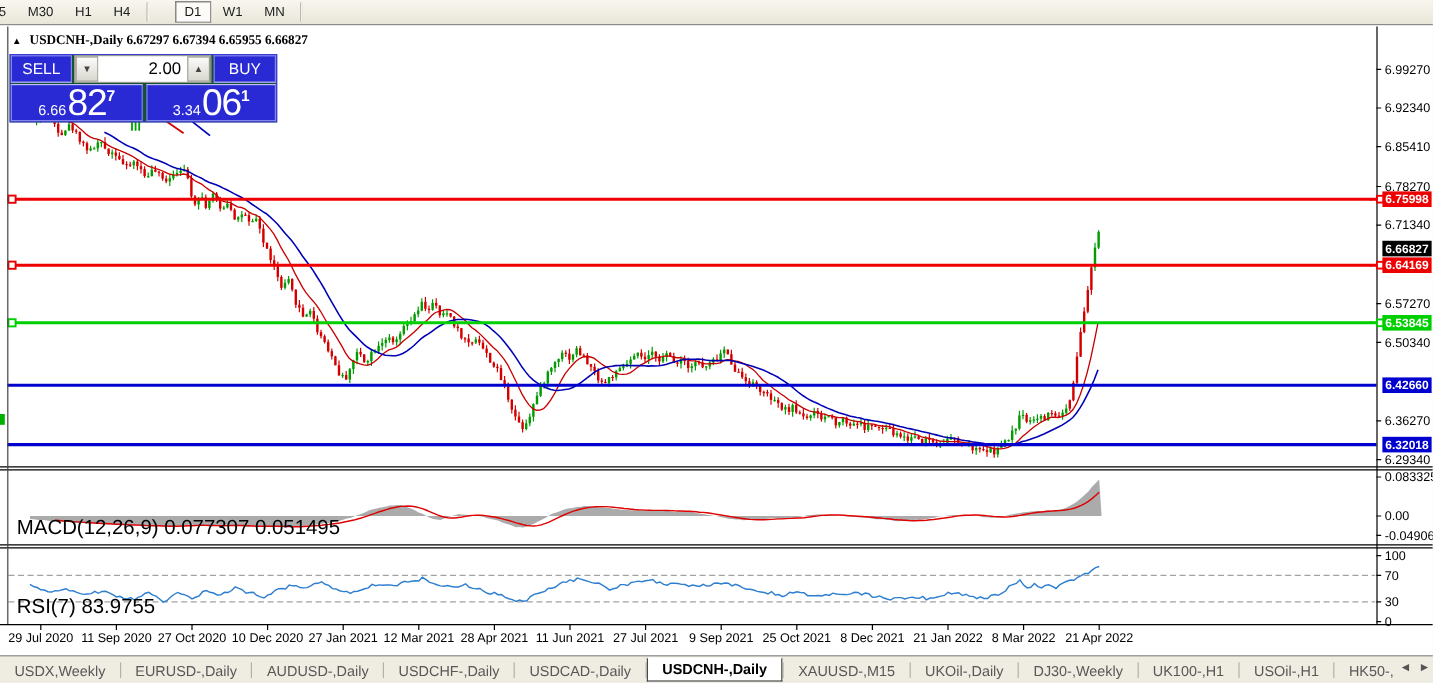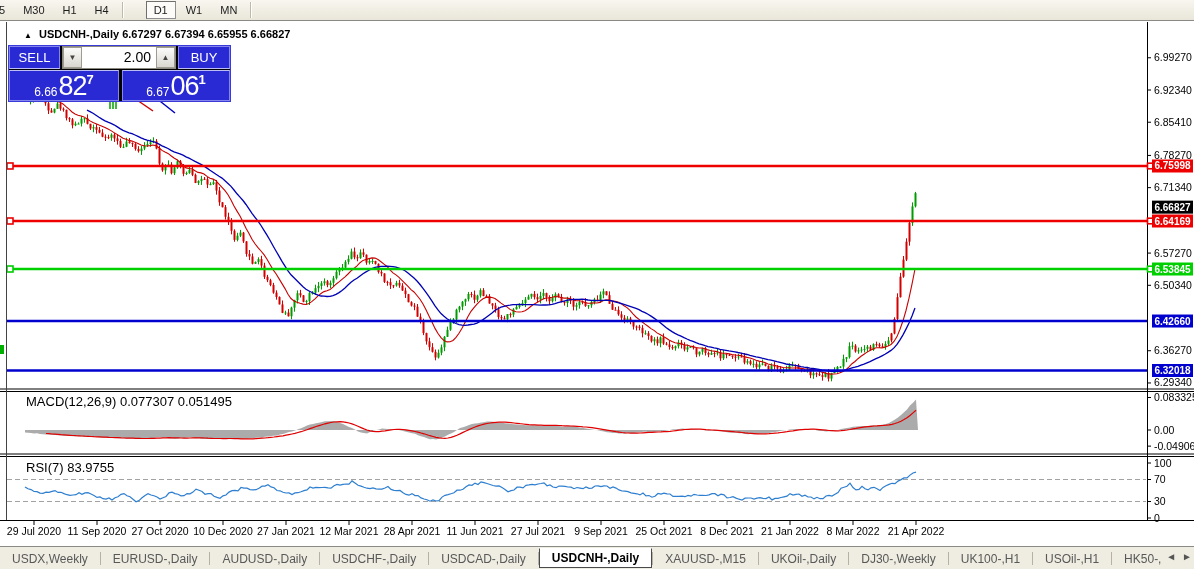--- a/index.html
+++ b/index.html
@@ -9,44 +9,44 @@
     background:linear-gradient(#f8f6ef,#e9e6d9);border-bottom:1px solid #b9b6a7;
     display:flex;align-items:center;font-size:11px;color:#1c1c1c;}
   .tf-btn{padding:2px 7px;margin:0 1px;border:1px solid transparent;cursor:default;white-space:nowrap;}
   .tf-btn.cut{margin-left:-9px;}
   .tf-btn.active{background:#fcfbf7;border:1px solid #8f8f8f;border-top-color:#6f6f6f;border-left-color:#6f6f6f;margin-left:18px;}
   .tf-sep{width:1px;height:16px;background:#bdbaac;border-right:1px solid #fff;margin:0 4px;}
   
   #window{position:absolute;left:0;top:20px;width:1194px;height:526px;background:#fff;
     border-top:1px solid #8a8a86;}
   #chart-svg{position:absolute;left:0;top:0;}
-  #chart-header{position:absolute;left:24px;top:7px;font-size:11px;font-weight:bold;color:#000;z-index:5;}
+  #chart-header{position:absolute;left:10px;top:7px;font-size:11px;font-weight:bold;color:#000;z-index:5;font-family:Liberation Serif, serif;}
   #chart-header .tri{font-size:8px;margin-right:4px;}
-  .pane-label{position:absolute;left:26px;font-size:13px;color:#000;z-index:5;}
+  .pane-label{position:absolute;left:14px;font-size:17px;color:#000;z-index:5;margin-top:36px;}
   #macd-label{top:373px;}
   #rsi-label{top:439px;}
   
-  #trade-panel{position:absolute;left:8px;top:24px;width:221px;z-index:6;background:#000000;
+  #trade-panel{position:absolute;left:8px;top:24px;width:221px;z-index:6;background:#14532d;
     border:1px solid #3a3ad6;}
   .tp-row1{display:flex;height:23px;}
   .tp-btn{background:#2a2ad4;border:1px solid #8585ee;color:#fff;font-size:13px;
     display:flex;align-items:center;justify-content:center;cursor:pointer;}
   #sell-btn{width:49px;border-bottom-color:#bdbdf6;}
   #buy-btn{flex:1;border-bottom-color:#bdbdf6;}
   #vol-spinner{width:112px;display:flex;background:#fff;border:1px solid #8c8a80;margin:0 2px;}
   .spin-btn{width:17px;background:linear-gradient(#fbfbfb,#d9d7cf);border:1px solid #9d9b92;
     color:#444;font-size:8px;display:flex;align-items:center;justify-content:center;cursor:pointer;}
   #vol-field{flex:1;font-size:14px;color:#000;text-align:right;padding:2px 5px 0 17px;background:#fff;}
   .tp-row2{display:flex;margin-top:1px;height:31px;}
   .quote{background:#2a2ad4;border:1px solid #8585ee;border-top-color:#bdbdf6;color:#fff;
     display:flex;align-items:flex-end;justify-content:center;padding-bottom:1px;cursor:pointer;}
   #bid-box{width:108px;margin-right:3px;}
   #ask-box{flex:1;}
   .q-small{font-size:12px;font-weight:normal;margin-right:1px;line-height:14px;}
-  .q-big{font-size:27px;line-height:26px;letter-spacing:-1px;margin-top:38px;}
+  .q-big{font-size:31px;line-height:26px;letter-spacing:-1px;margin-top:38px;}
   .q-sup{font-size:13px;font-weight:bold;align-self:flex-start;margin-top:1px;}
   
   #tab-bar{position:absolute;left:0;top:546px;width:1194px;height:23px;background:#efece1;
     border-top:1px solid #8a8a86;display:flex;align-items:center;overflow:hidden;font-size:12px;color:#585858;}
   .tab{padding:3px 12px;white-space:nowrap;cursor:pointer;}
   .tab.active{background:#fff;border:1px solid #4a4a4a;border-top:1px solid #fff;color:#000;font-weight:bold;
     padding:2px 12px;position:relative;top:-1px;}
   .tab-sep{width:1px;height:13px;background:#b5b2a5;}
   #tab-scroll{position:absolute;right:2px;top:4px;background:#efece1;padding-left:4px;
     font-size:10px;color:#555;display:flex;gap:6px;}
@@ -805,21 +805,21 @@
       </div>
       <div class="tp-btn" id="buy-btn">BUY</div>
     </div>
     <div class="tp-row2">
       <div class="quote" id="bid-box">
         <span class="q-small">6.66</span>
           <span class="q-big">82</span>
           <span class="q-sup">7</span>
       </div>
       <div class="quote" id="ask-box">
-        <span class="q-small">6.67</span>
+        <span class="q-small">3.34</span>
           <span class="q-big">06</span>
           <span class="q-sup">1</span>
       </div>
     </div>
   </div>
 </div>
 
 <div id="tab-bar">
   <div class="tab">USDX,Weekly</div>
     <div class="tab-sep"></div>

